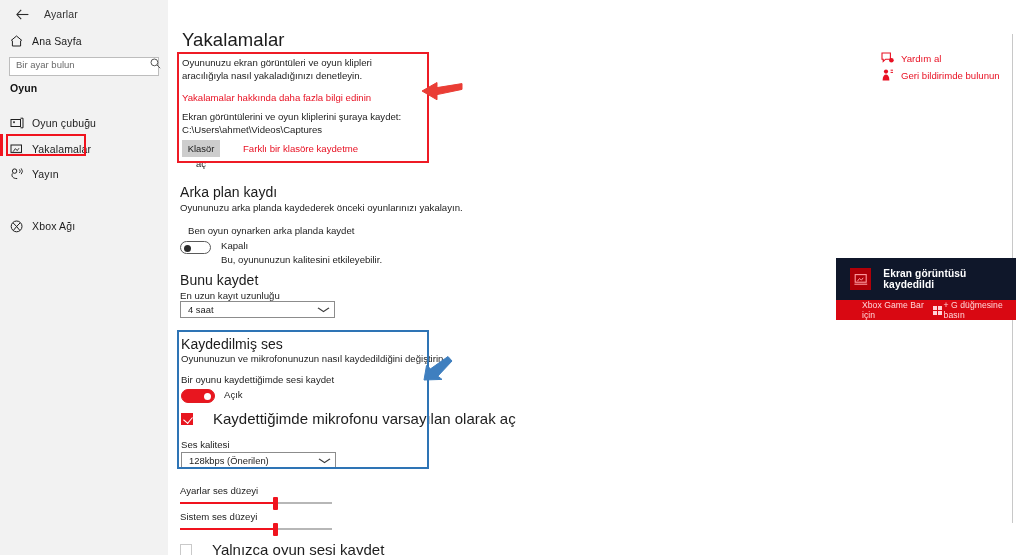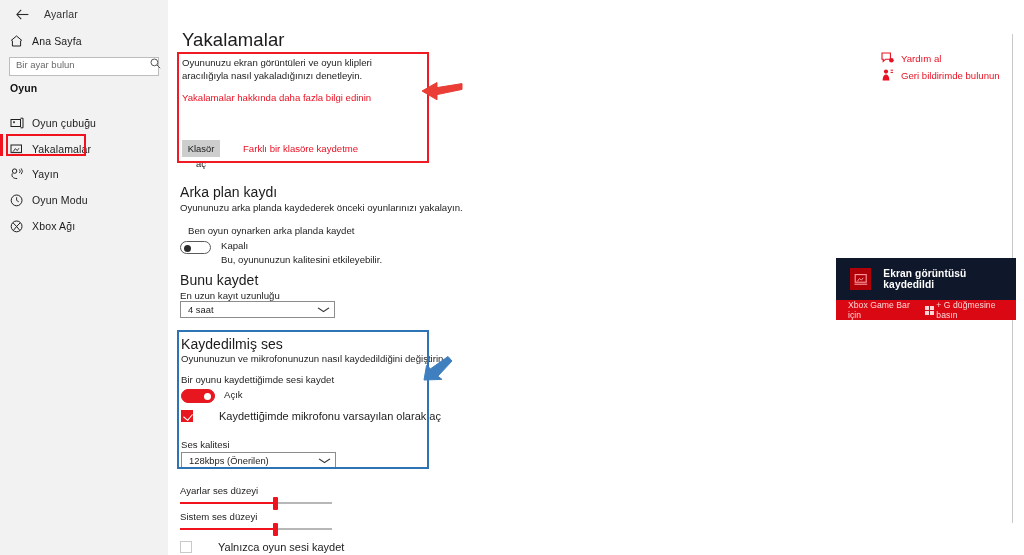--- a/index.html
+++ b/index.html
@@ -170,21 +170,21 @@
   .cb {
     width:12px; height:12px; border:1px solid #c9c9c9; background:#ffffff;
     position:relative; flex:0 0 auto;
   }
   .cb.checked { background:#e8161f; border-color:#e8161f; }
   .cb.checked::after {
     content:""; position:absolute; left:2.5px; top:1px; width:5px; height:7px;
     border-right:1.6px solid #fff; border-bottom:1.6px solid #fff;
     transform:rotate(40deg);
   }
-  .cbrow .cbl { font-size:11px; color:#1d1d1d; margin-left:26px; }
+  .cbrow .cbl { font-size:15px; color:#1d1d1d; margin-left:20px; }
   .aud-cb { left:13px; top:410px; }
 
   .aud-q-lbl { left:13px; top:439px; }
   .aud-combo { left:13px; top:452px; width:155px; }
 
   
   .sl-lbl1 { left:12px; top:485px; }
   .sl-lbl2 { left:12px; top:511px; }
   .slider { position:absolute; left:12px; width:152px; height:12px; }
   .slider .trk-off {
@@ -224,21 +224,21 @@
   .toast-icon {
     width:22px; height:22px; margin-left:14px; background:#b00008;
     display:flex; align-items:center; justify-content:center;
     color:#ff9a9f; font-size:11px;
   }
   .toast-title { margin-left:12px; font-size:10.2px; font-weight:bold; color:#ffffff; letter-spacing:.1px; }
   .toast-bot {
     position:absolute; left:0; top:42px; width:180px; height:20px;
     background:#d90812; display:flex; align-items:center;
   }
-  .toast-sub { margin-left:12px; font-size:8.6px; color:#ffd5d8; letter-spacing:.05px; display:flex; align-items:center; gap:3px; }
+  .toast-sub { margin-left:26px; font-size:8.6px; color:#ffd5d8; letter-spacing:.05px; display:flex; align-items:center; gap:3px; }
   .winkey { display:inline-block; width:8px; height:8px; position:relative; }
   svg { display:block; overflow:visible; }
 </style>
 </head>
 <body>
 
 <div id="app">
 
   <div class="sidebar">
 
@@ -299,29 +299,20 @@
         <svg width="14" height="12" viewBox="0 0 14 12">
           <path d="M7.2 10.6 C2.6 10.6 1.2 8 2.4 5.4" fill="none" stroke="#1f1f1f" stroke-width="1"></path>
           <circle cx="4.6" cy="3.1" r="2.2" fill="none" stroke="#1f1f1f" stroke-width="1"></circle>
           <path d="M9.4 1.4 a2.6 2.6 0 0 1 0 3.6" fill="none" stroke="#1f1f1f" stroke-width=".9"></path>
           <path d="M11.2 0.4 a4.4 4.4 0 0 1 0 5.8" fill="none" stroke="#1f1f1f" stroke-width=".9"></path>
         </svg>
       </span>
       <span class="lb">Yayın</span>
     </div>
 
-    <div class="side-row nav-3">
-      <span class="ic">
-        <svg width="14" height="13" viewBox="0 0 14 13">
-          <circle cx="6.6" cy="6.4" r="5.4" fill="none" stroke="#1f1f1f" stroke-width="1"></circle>
-          <path d="M6.6 6.4 L6.6 3.2 M6.6 6.4 L8.8 7.8" stroke="#1f1f1f" stroke-width=".9"></path>
-        </svg>
-      </span>
-      <span class="lb">Oyun Modu</span>
-    </div>
 
     <div class="side-row nav-4">
       <span class="ic">
         <svg width="14" height="13" viewBox="0 0 14 13">
           <circle cx="6.6" cy="6.4" r="5.4" fill="none" stroke="#1f1f1f" stroke-width="1"></circle>
           <path d="M3.1 2.9 C5.6 5.2 7.6 7.6 9.8 10.4" fill="none" stroke="#1f1f1f" stroke-width="1"></path>
           <path d="M10.1 2.9 C7.6 5.2 5.6 7.6 3.4 10.4" fill="none" stroke="#1f1f1f" stroke-width="1"></path>
         </svg>
       </span>
       <span class="lb">Xbox Ağı</span>
@@ -349,20 +340,21 @@
       </svg>
     </div>
   </div>
 
   <div class="content">
 
     <div class="h1">Yakalamalar</div>
 
     <div class="p-desc">Oyununuzu ekran görüntüleri ve oyun klipleri aracılığıyla nasıl yakaladığınızı denetleyin.</div>
     <a class="p-link1" href="#">Yakalamalar hakkında daha fazla bilgi edinin</a>
+    <div class="p-path">Ekran görüntülerini ve oyun kliplerini şuraya kaydet: C:\Users\ahmet\Videos\Captures</div>
     <button class="btn-open">Klasör aç</button>
     <a class="p-link2" href="#">Farklı bir klasöre kaydetme</a>
     <div class="redbox"></div>
 
     <div class="arrow" style="left:252px; top:78px;">
       <svg width="44" height="26" viewBox="0 0 44 26">
         <path d="M2 13 L17 4.5 L17 9.6 L42 5.6 L42 11.4 L17 16.6 L17 21.8 Z" fill="#ea3d35" stroke="#ea3d35" stroke-width="1"></path>
       </svg>
     </div>
 

